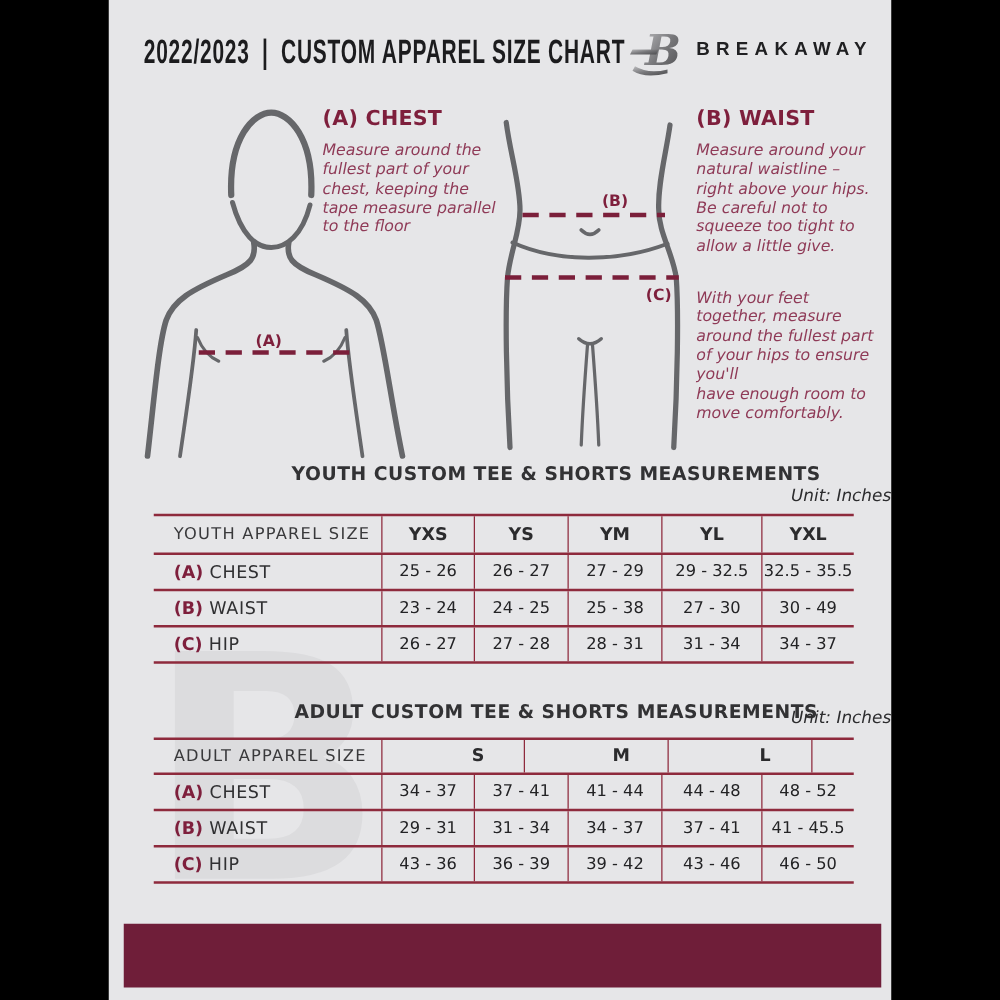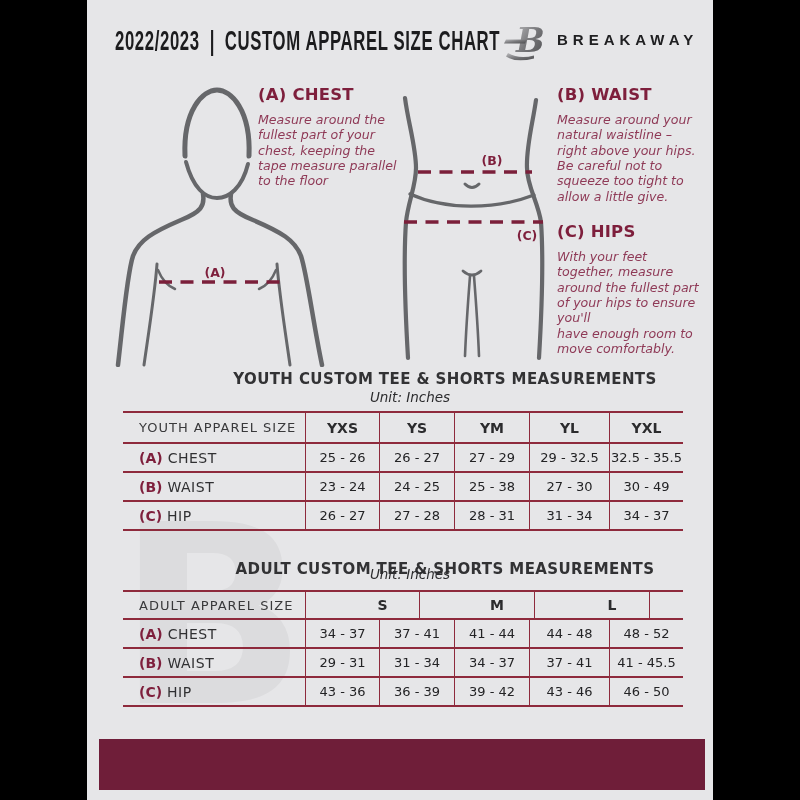--- a/index.html
+++ b/index.html
@@ -37,21 +37,21 @@
   .guide-waist{left:470px;top:85px;}
   .guide-hips{left:470px;top:222px;}
   .guide h2{font-size:16.5px;font-weight:bold;color:var(--accent);letter-spacing:.2px;
     font-family:"DejaVu Sans",sans-serif;}
   .guide p{margin-top:8px;font-style:italic;font-size:12.6px;line-height:1.22;
     color:var(--para);white-space:pre-line;}
 
   
   .section-title{position:absolute;left:0;width:716px;text-align:center;z-index:1;
     font-weight:bold;font-size:15px;letter-spacing:.4px;color:#323234;}
-  .section-unit{position:absolute;left:0;width:626px;text-align:center;z-index:1;
+  .section-unit{position:absolute;left:0;width:626px;text-align:right;z-index:1;
     font-style:italic;font-size:13.5px;color:#2c2c2e;padding-left:20px;}
   .youth-title{top:370px;} .youth-unit{top:389px;}
   .adult-title{top:560px;} .adult-unit{top:566px;}
 
   
   .table{position:absolute;left:36px;width:560px;border-top:2px solid var(--line);z-index:1;}
   .youth-table{top:411px;text-align:right;} .adult-table{top:590px;}
   .trow{display:grid;grid-template-columns:183px 74px 75px 75px 80px 73px;
     border-bottom:2px solid var(--line);}
   .youth-table .trow.thead{height:31px;} .youth-table .trow{height:29px;}
@@ -140,21 +140,20 @@
   </div>
   <div class="guide guide-chest">
     <h2>(A) CHEST</h2>
     <p>Measure around the
 fullest part of your
 chest, keeping the
 tape measure parallel
 to the floor</p>
   </div>
   <div class="guide guide-hips">
-    <h2>(C) HIPS</h2>
     <p>With your feet
 together, measure
 around the fullest part
 of your hips to ensure
 you'll
 have enough room to
 move comfortably.</p>
   </div>
 
   <div class="section-title youth-title">YOUTH CUSTOM TEE &amp; SHORTS MEASUREMENTS</div>

